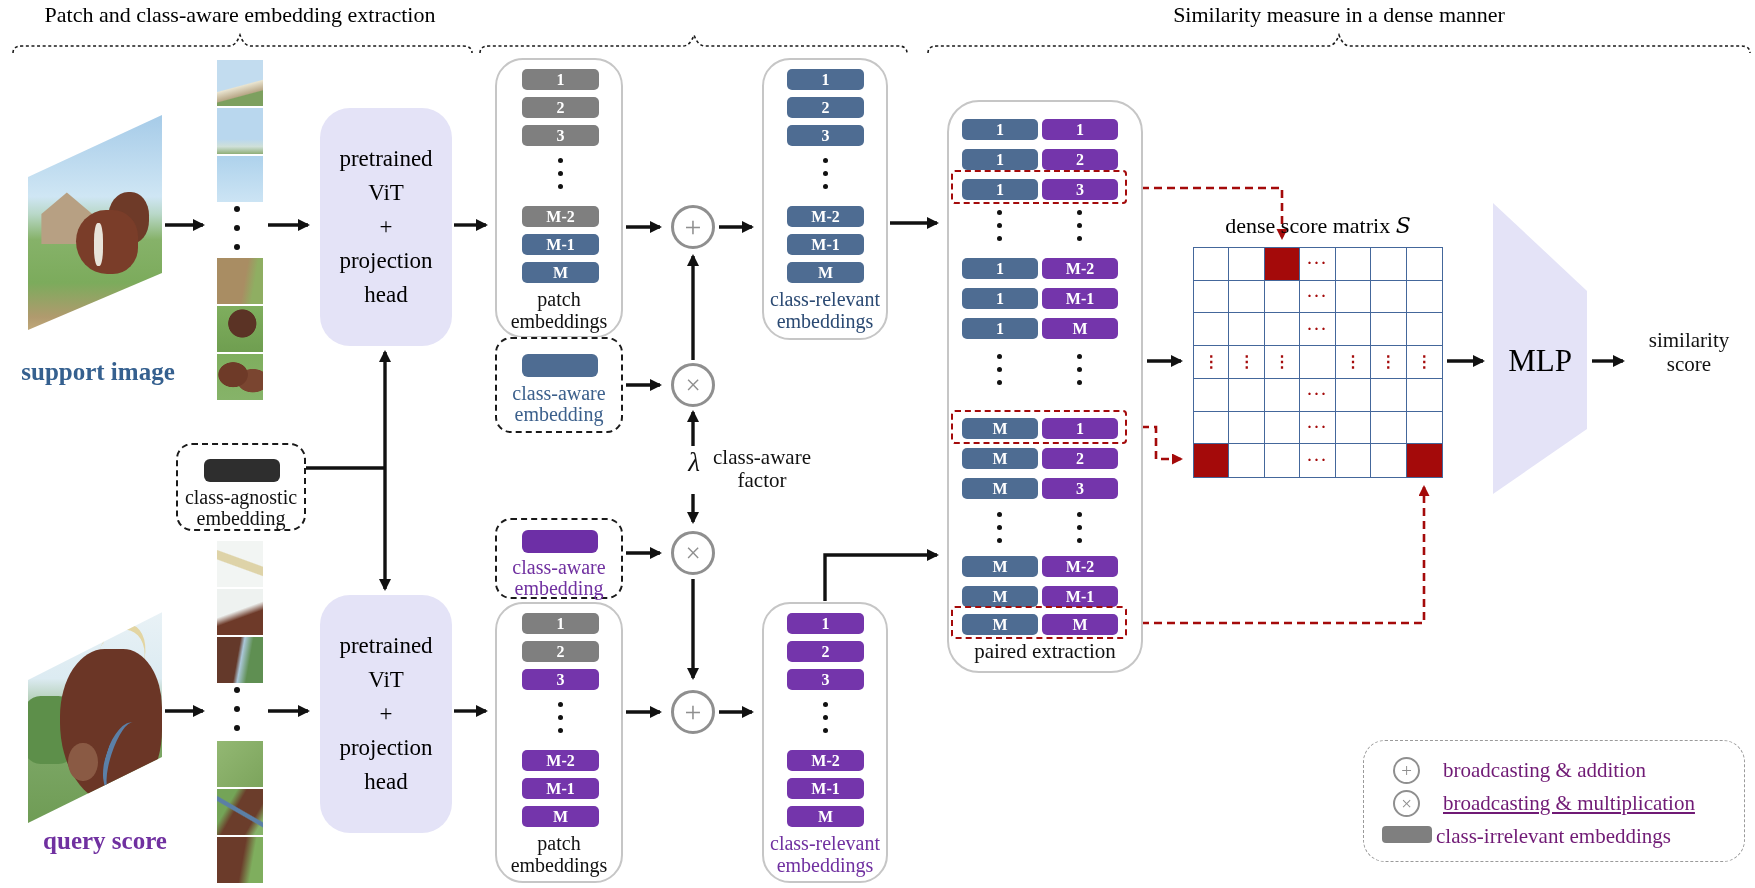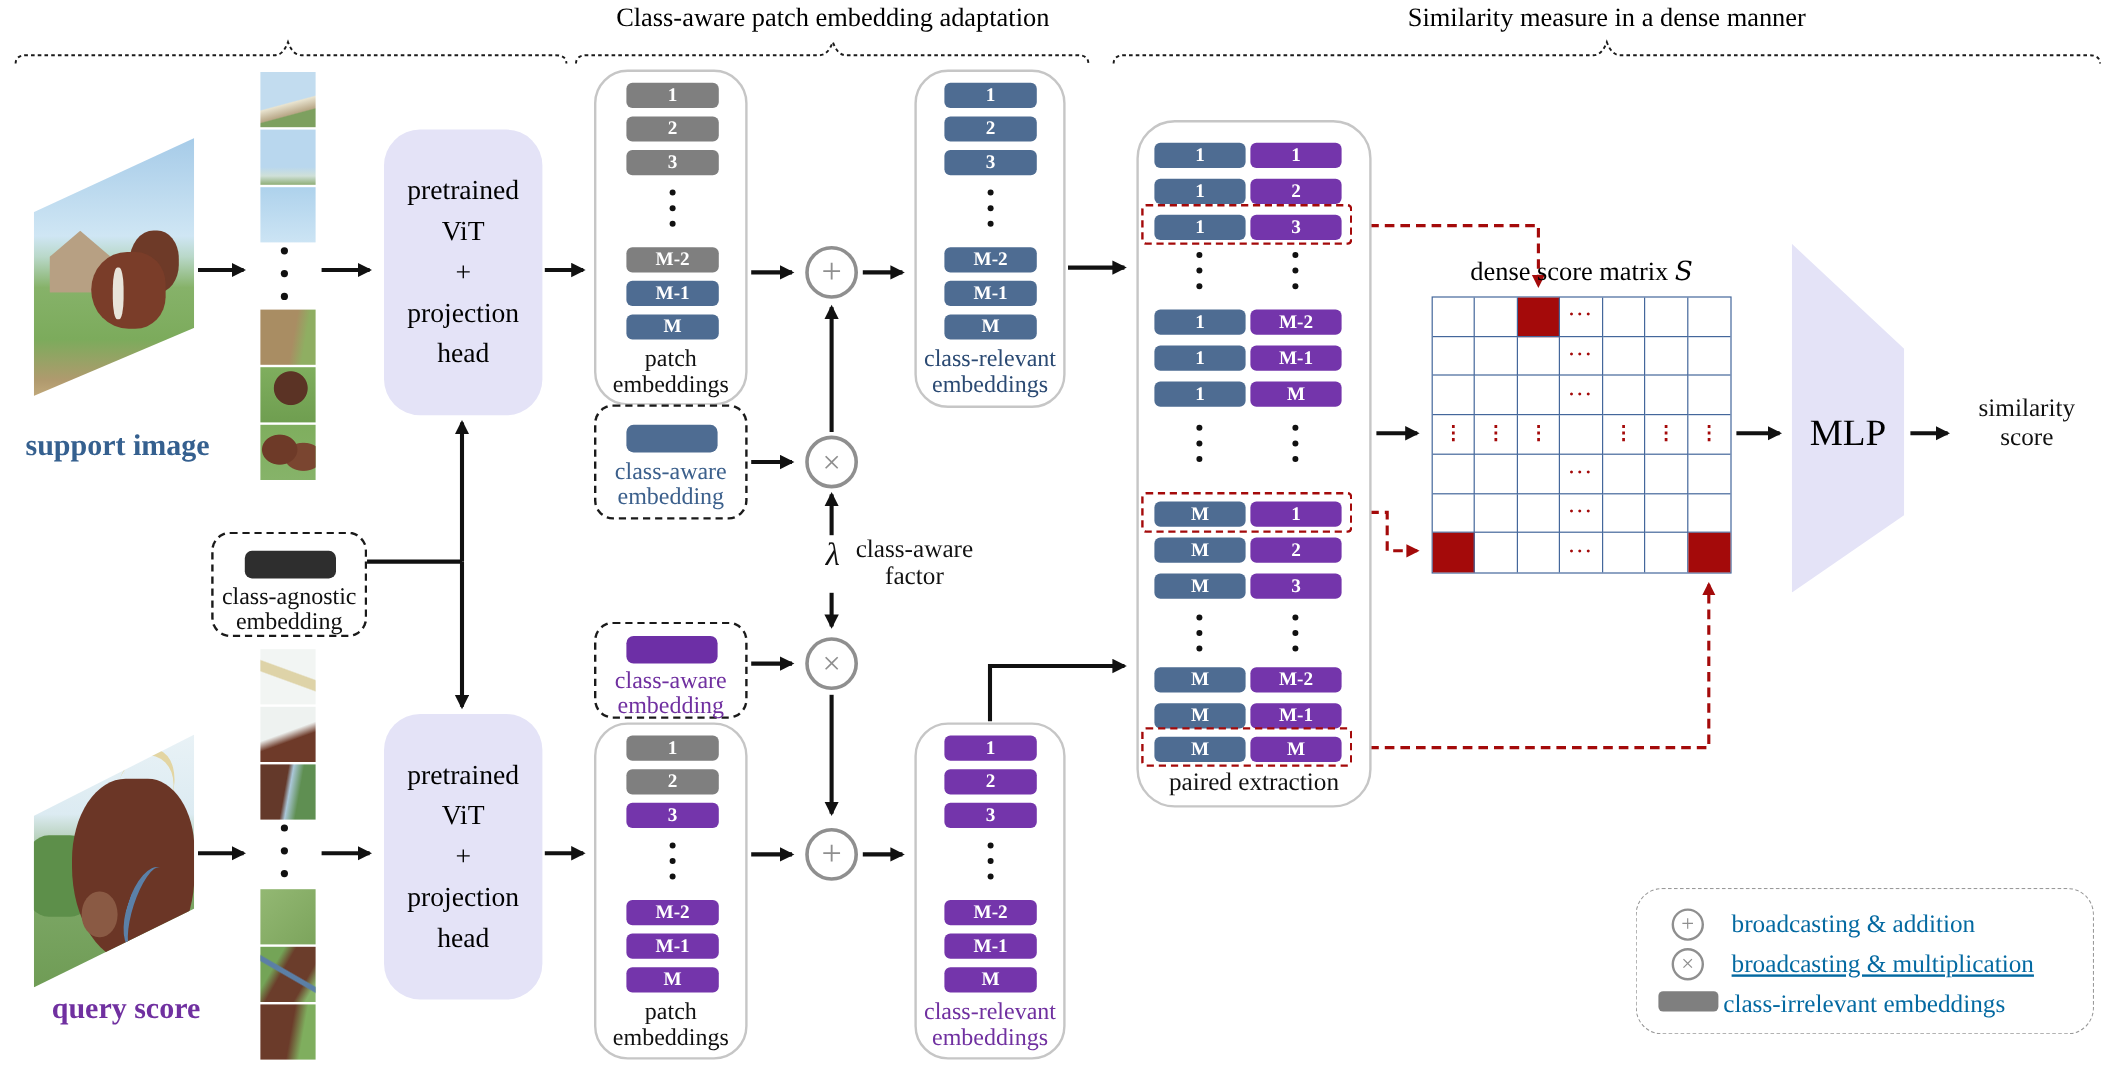--- a/index.html
+++ b/index.html
@@ -86,32 +86,32 @@
 
   .matrix-title{font-size:22px;text-align:center;color:#000;}
   .matrix-title .sym{font-style:italic;font-family:"DejaVu Serif","Liberation Serif",serif;}
 
   
   #mlp-shape{background:#e4e3f7;clip-path:polygon(0 0,100% 30.2%,100% 77.7%,0 100%);}
   #mlp-text{font-size:31px;color:#000;text-align:center;}
 
   
   #legend{border:1.7px dashed #9a9a9a;border-radius:22px;box-sizing:border-box;background:#fff;}
-  .legend-label{font-size:21px;color:#0369a1;}
+  .legend-label{font-size:21px;color:#701a75;}
   .legend-pill{width:50px;height:17px;border-radius:4px;background:#7f7f7f;}
 
   svg{position:absolute;left:0;top:0;pointer-events:none;}
   .z1{z-index:1;} .z2{z-index:2;} .z3{z-index:3;}
 </style>
 </head>
 <body>
 
 <div id="canvas">
 
-  <div class="abs sec-title z2" style="left:474px;top:2px;width:440px;">Class-aware patch embedding adaptation</div>
+  <div class="abs sec-title z2" style="left:20px;top:2px;width:440px;">Patch and class-aware embedding extraction</div>
   <div class="abs sec-title z2" style="left:1119px;top:2px;width:440px;">Similarity measure in a dense manner</div>
 
   <svg class="z1" width="1755" height="888" viewBox="0 0 1755 888">
     <defs>
       <marker id="ab" markerUnits="userSpaceOnUse" markerWidth="14" markerHeight="13" refX="10" refY="6" orient="auto">
         <path d="M0,0 L12,6 L0,12 Z" fill="#111"></path>
       </marker>
       <marker id="ar" markerUnits="userSpaceOnUse" markerWidth="13" markerHeight="12" refX="9" refY="5.5" orient="auto">
         <path d="M0,0 L11,5.5 L0,11 Z" fill="#a40a0a"></path>
       </marker>

